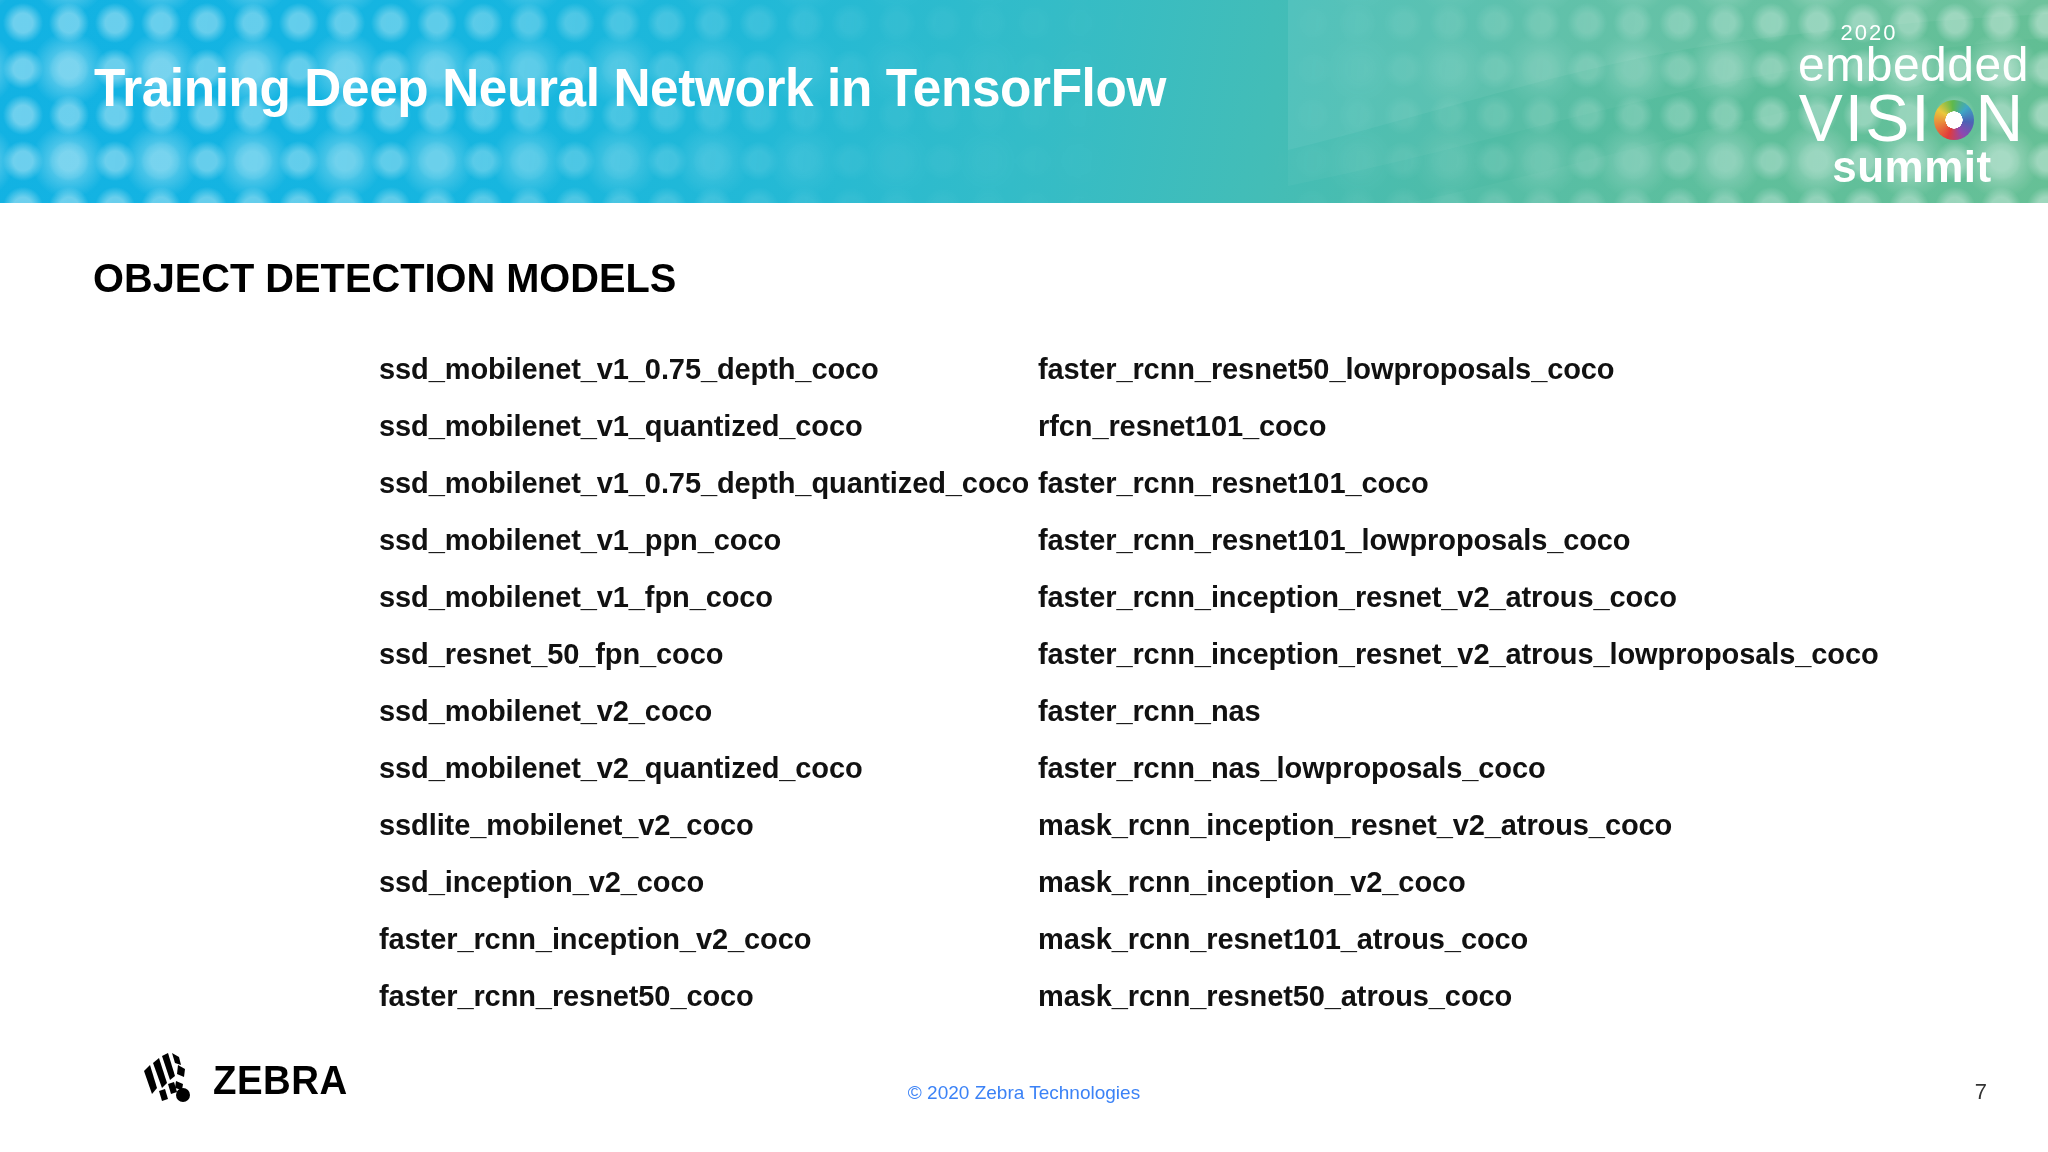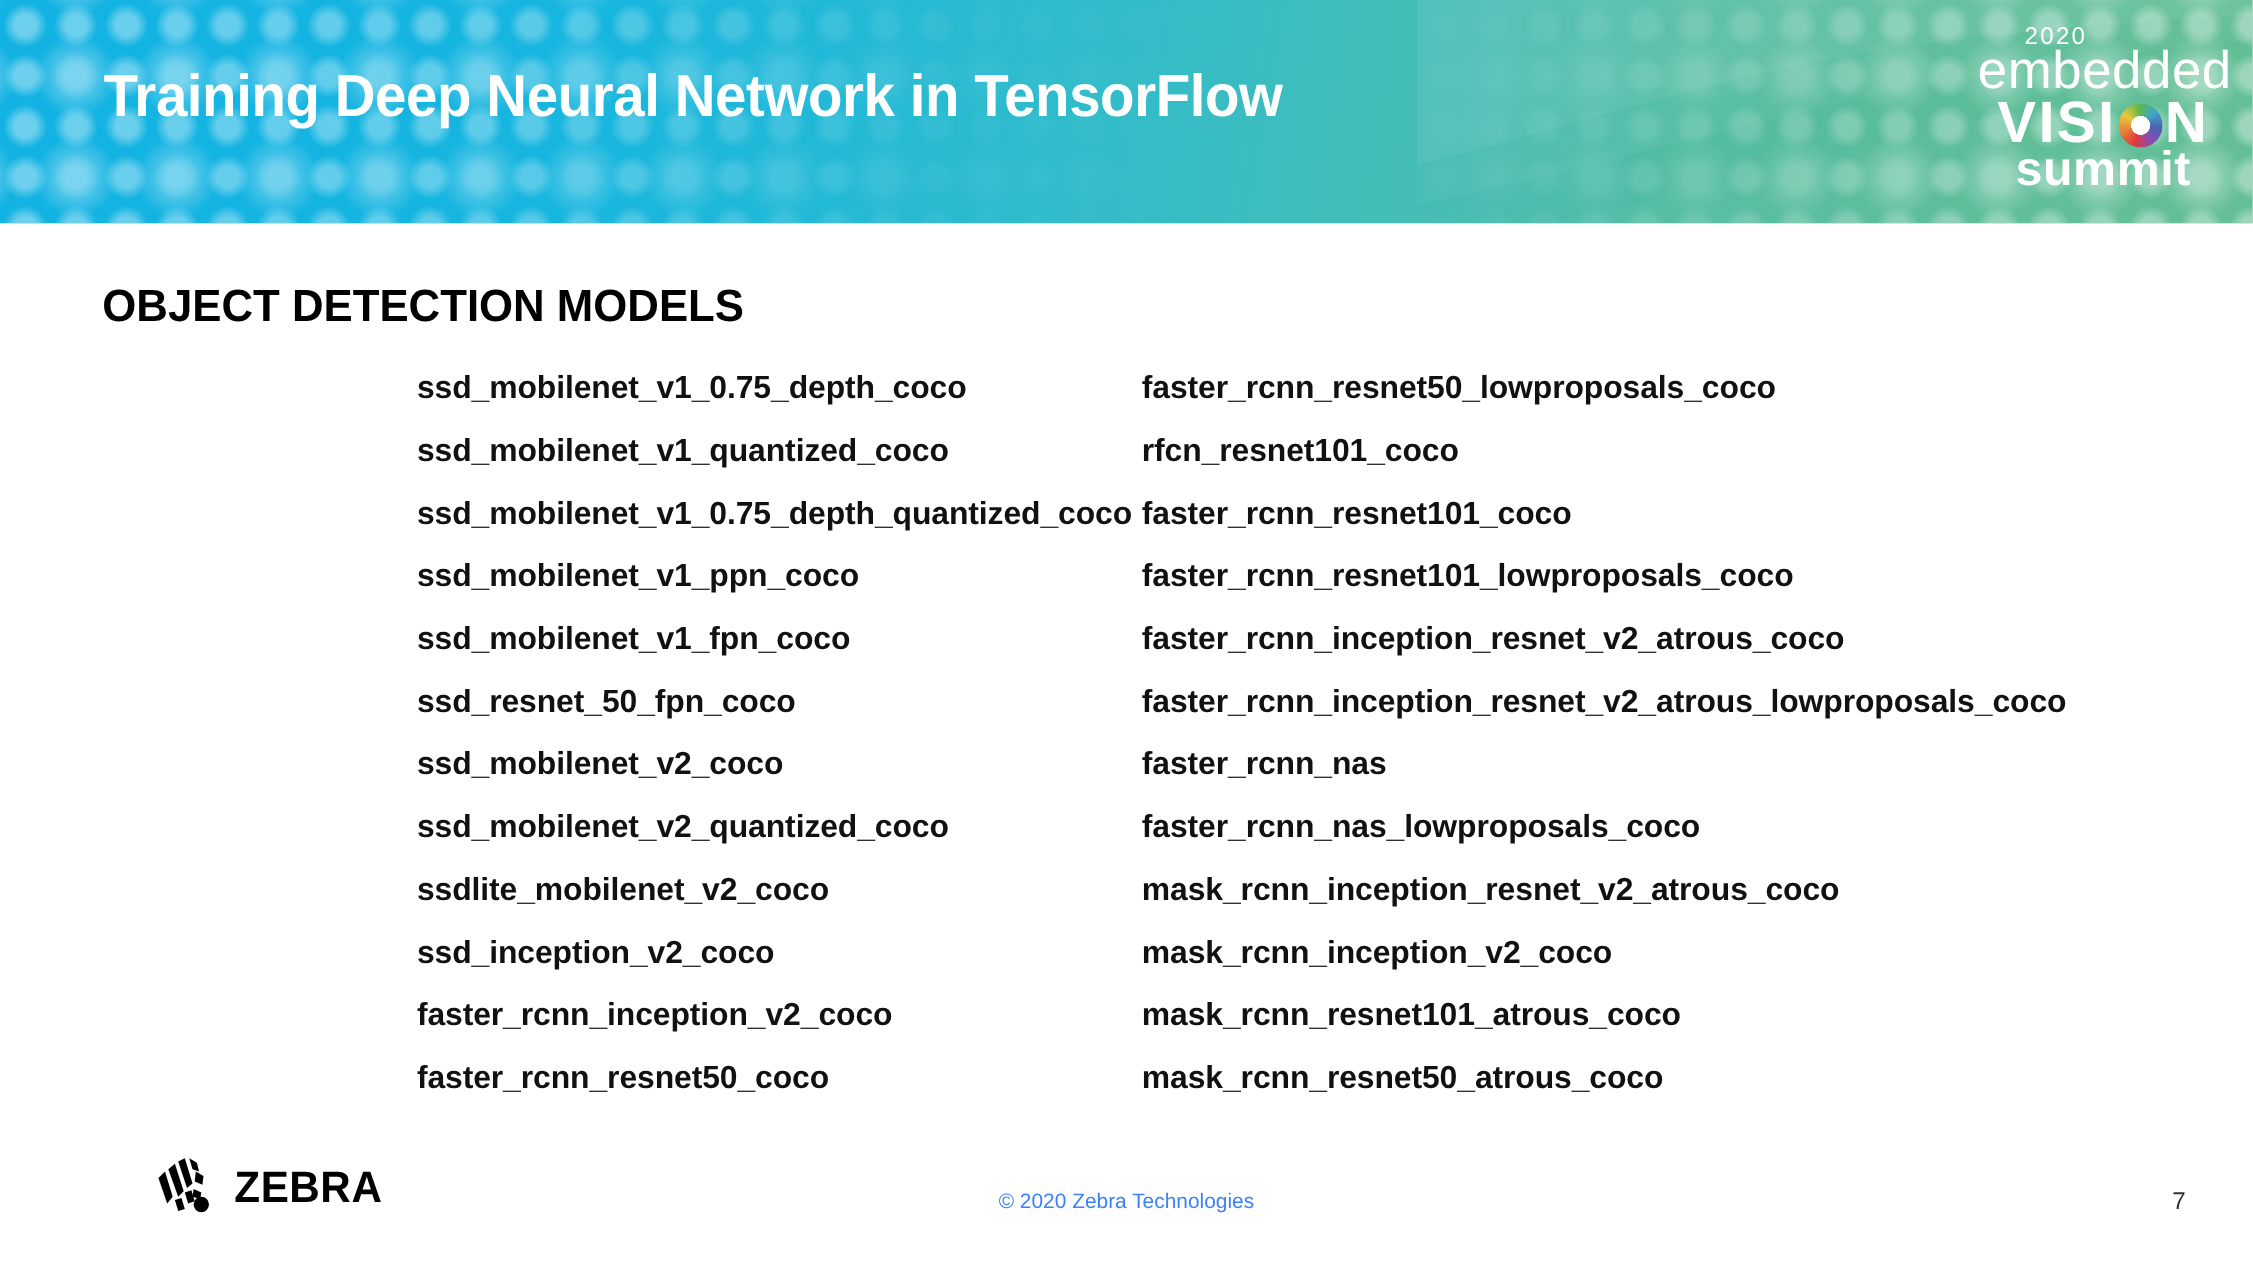--- a/index.html
+++ b/index.html
@@ -94,22 +94,22 @@
     margin-left: -86px;
   }
   .evs-embedded {
     font-size: 48px;
     font-weight: 300;
     letter-spacing: 0.5px;
     margin-top: -3px;
   }
   .evs-vision {
     position: relative;
-    font-size: 53px;
-    font-weight: bold;
+    font-size: 66px;
+    font-weight: normal;
     letter-spacing: 2px;
     margin-top: -4px;
     display: flex;
     align-items: center;
     justify-content: center;
   }
   .evs-o {
     display: inline-block;
     width: 40px;
     height: 40px;
@@ -142,21 +142,21 @@
   }
 
   .model-columns {
     position: absolute;
     left: 0;
     top: 325px;
     width: 2048px;
   }
   .model-col {
     position: absolute;
-    top: 0;
+    top: 16px;
   }
   .model-col.left  { left: 379px; }
   .model-col.right { left: 1038px; }
 
   .model-item {
     height: 57px;
     line-height: 57px;
     font-size: 29px;
     font-weight: bold;
     color: #111111;

